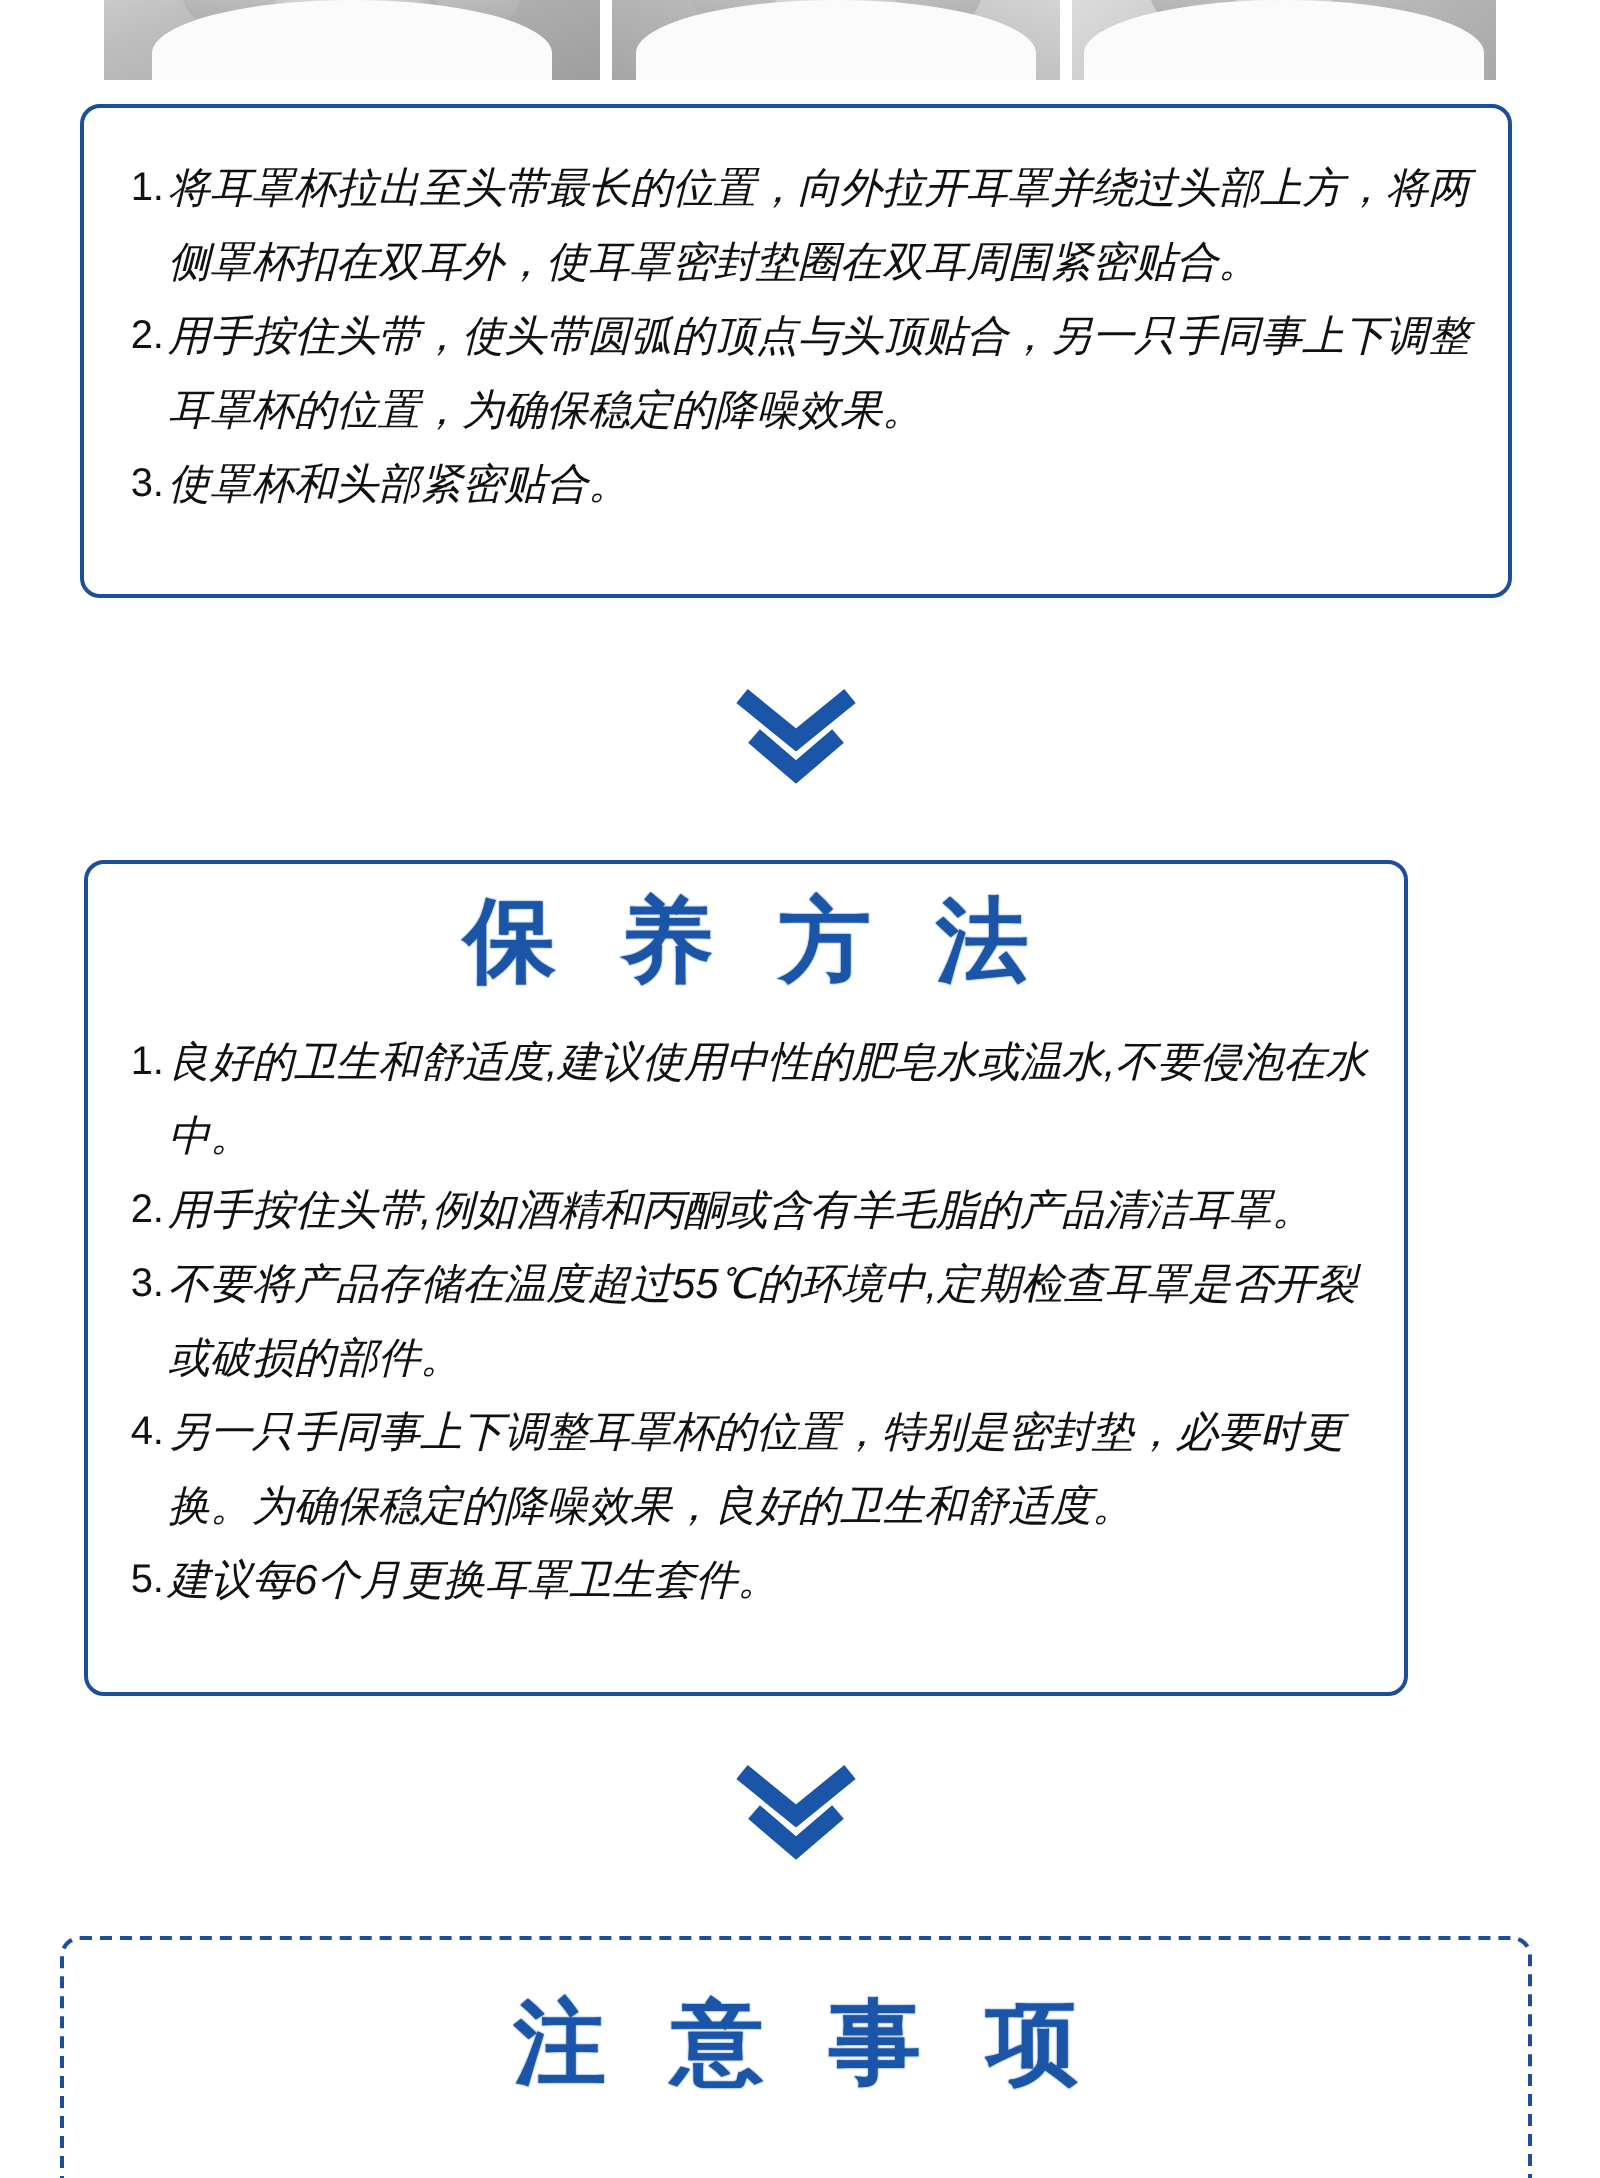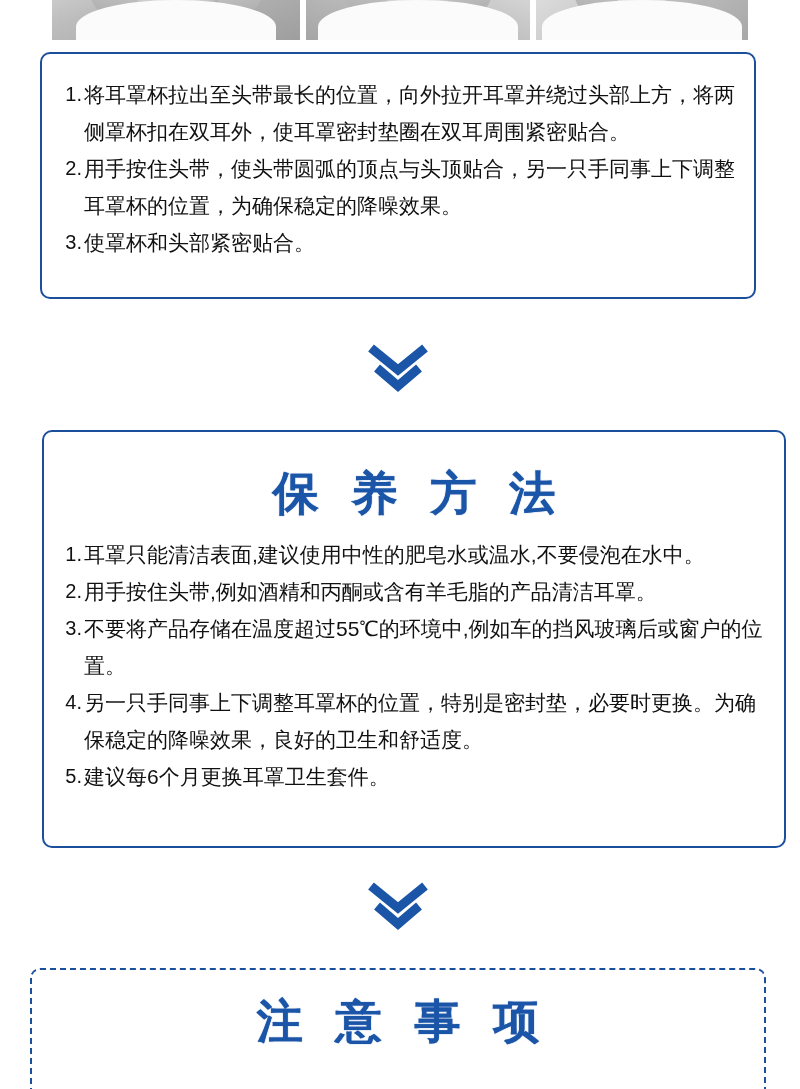--- a/index.html
+++ b/index.html
@@ -101,20 +101,21 @@
     flex: 0 0 auto;
     width: 22px;
     text-align: right;
     font-size: 20px;
     line-height: 37px;
     color: #111111;
   }
   ol.steps li .txt {
     flex: 1 1 auto;
     padding-left: 2px;
+    font-style: italic;
   }
 
   
   #panel-wearing {
     left: 40px;
     top: 52px;
     width: 716px;
     height: 247px;
     padding: 22px 18px 0 18px;
   }
@@ -137,23 +138,23 @@
     letter-spacing: 10px;
     text-indent: 10px;
     line-height: 58px;
     text-shadow: 0 0 1px #1b55a8;
   }
 
   
   #panel-maintenance {
     left: 42px;
     top: 430px;
-    width: 744px;
+    width: 662px;
     height: 418px;
-    padding: 32px 16px 0 16px;
+    padding: 9px 16px 0 16px;
   }
   #panel-maintenance .list-wrap { margin-top: 14px; }
   #panel-maintenance ol.steps li { font-size: 21px; line-height: 37px; }
 
   
   #panel-notice {
     left: 30px;
     top: 968px;
     width: 736px;
     height: 160px;
@@ -209,29 +210,29 @@
       <polyline points="24,28 45,46 66,28" fill="none" stroke="#1b55a8" stroke-width="9" stroke-linecap="butt" stroke-linejoin="miter"></polyline>
     </svg>
   </div>
 
   <div class="panel solid" id="panel-maintenance">
     <div class="sec-title">保 养 方 法</div>
     <div class="list-wrap">
       <ol class="steps">
         <li>
           <span class="num">1.</span>
-          <span class="txt">耳罩只能清洁表面,建议使用中性的肥皂水或温水,不要侵泡在水中。</span>
+          <span class="txt">良好的卫生和舒适度,建议使用中性的肥皂水或温水,不要侵泡在水中。</span>
         </li>
         <li>
           <span class="num">2.</span>
           <span class="txt">用手按住头带,例如酒精和丙酮或含有羊毛脂的产品清洁耳罩。</span>
         </li>
         <li>
           <span class="num">3.</span>
-          <span class="txt">不要将产品存储在温度超过55℃的环境中,例如车的挡风玻璃后或窗户的位置。</span>
+          <span class="txt">不要将产品存储在温度超过55℃的环境中,定期检查耳罩是否开裂或破损的部件。</span>
         </li>
         <li>
           <span class="num">4.</span>
           <span class="txt">另一只手同事上下调整耳罩杯的位置，特别是密封垫，必要时更换。为确保稳定的降噪效果，良好的卫生和舒适度。</span>
         </li>
         <li>
           <span class="num">5.</span>
           <span class="txt">建议每6个月更换耳罩卫生套件。</span>
         </li>
       </ol>

